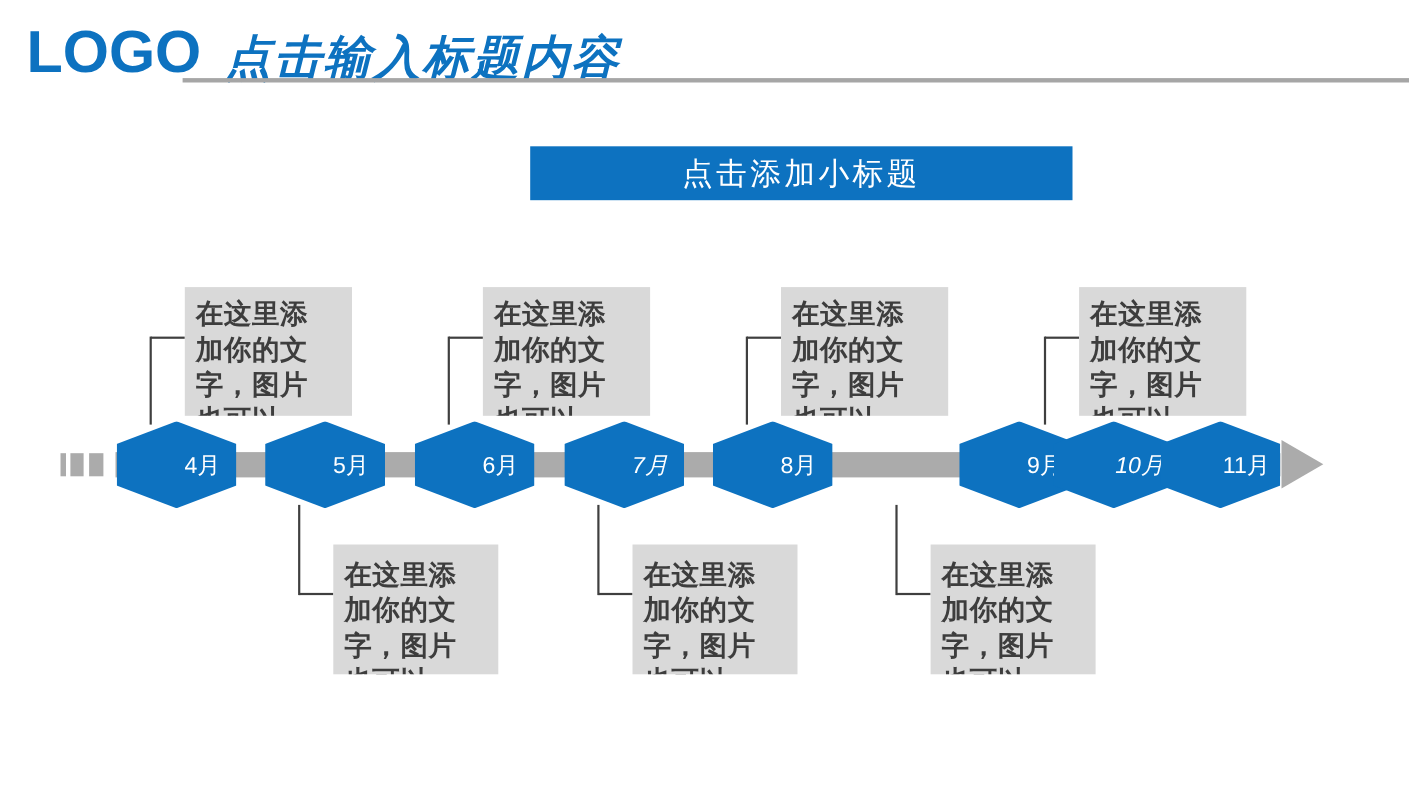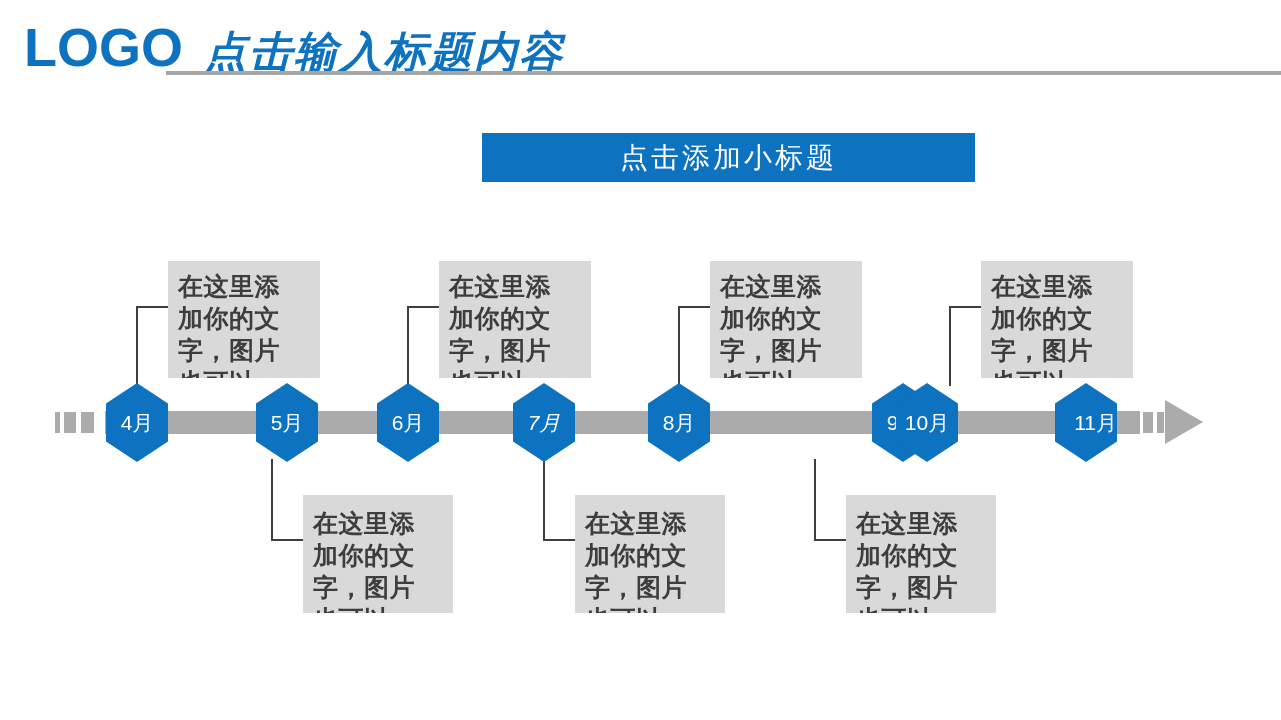--- a/index.html
+++ b/index.html
@@ -37,21 +37,21 @@
   .tl-dash{top:412px;height:21px;background:var(--bar-gray);}
   .tl-arrow{
     left:1165px;top:400px;width:0;height:0;
     border-top:22px solid transparent;border-bottom:22px solid transparent;
     border-left:38px solid var(--bar-gray);
   }
   .hex{
     top:383px;width:62px;height:79px;background:var(--accent-blue);
     clip-path:polygon(50% 0%,100% 26%,100% 74%,50% 100%,0% 74%,0% 26%);
     display:flex;align-items:center;justify-content:center;
-    color:#ffffff;font-size:21px;z-index:3;
+    color:#ffffff;font-size:21px;z-index:3;padding-left:47px;
   }
   .vline{width:2px;background:var(--connector-color);z-index:1;}
   .hline{height:2px;background:var(--connector-color);z-index:1;}
   .note{
     background:var(--note-box-gray);color:var(--note-text-color);
     font-size:25px;line-height:32px;letter-spacing:0.5px;
     box-sizing:border-box;z-index:2;overflow:hidden;font-weight:bold;
   }
   .note.top{top:261px;width:152px;height:117px;padding:9px 16px 6px 10px;}
   .note.bottom{top:495px;width:150px;height:118px;padding:12px 15px 6px 10px;}
@@ -97,33 +97,33 @@
 <div class="abs hline" style="left:544px;top:539px;width:31px;"></div>
 <div class="abs note bottom" style="left:575px;">在这里添加你的文字，图片也可以，记得加满哦。</div>
 
 <div class="abs vline" style="left:814px;top:459px;height:82px;"></div>
 <div class="abs hline" style="left:815px;top:539px;width:31px;"></div>
 <div class="abs note bottom" style="left:846px;">在这里添加你的文字，图片也可以，记得加满哦。</div>
 
 <div class="abs hex" style="left:106px;">
     <span>4月</span>
   </div>
-<div class="abs hex" style="left:256px;text-align:center;">
+<div class="abs hex" style="left:241px;text-align:center;">
     <span>5月</span>
   </div>
 <div class="abs hex" style="left:377px;">
     <span>6月</span>
   </div>
 <div class="abs hex" style="left:513px;font-style:italic;">
     <span>7月</span>
   </div>
 <div class="abs hex" style="left:648px;text-align:center;">
     <span>8月</span>
   </div>
 <div class="abs hex" style="left:827px;margin-left:45px;">
     <span>9月</span>
   </div>
-<div class="abs hex" style="left:896px;">
+<div class="abs hex" style="left:958px;font-style:italic;">
     <span>10月</span>
   </div>
-<div class="abs hex" style="left:1055px;justify-content:flex-end;">
+<div class="abs hex" style="left:1055px;">
     <span>11月</span>
   </div>
 
 </body></html>

